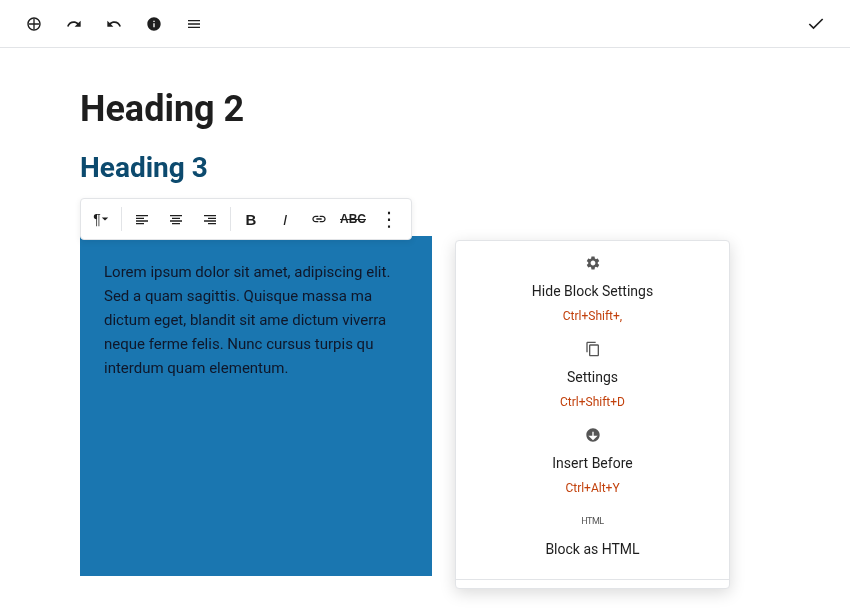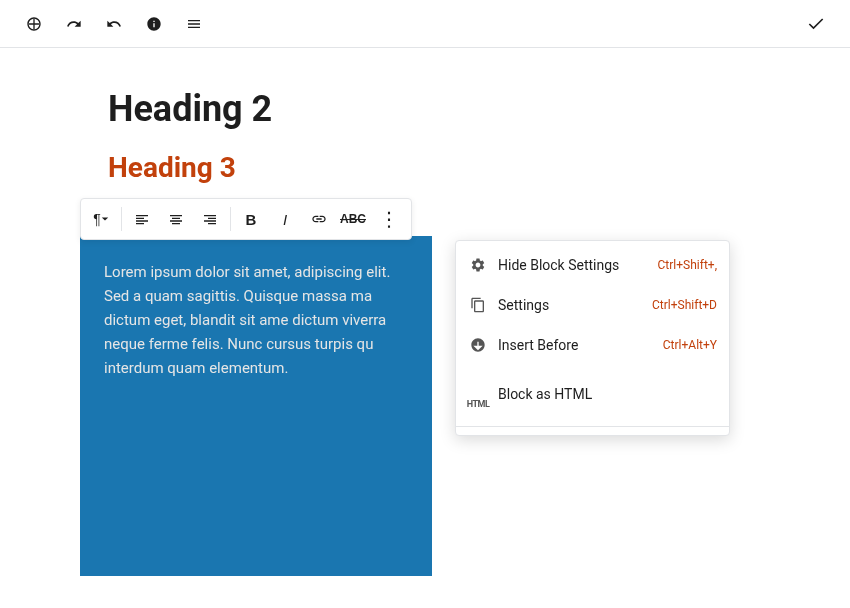--- a/index.html
+++ b/index.html
@@ -40,35 +40,34 @@
       cursor: pointer;
       border-radius: 4px;
       color: #1e1e1e;
       font-size: 18px;
     }
 
     
     .editor-area {
       padding: 40px 80px;
       position: relative;
-      margin-left: 28px;
     }
 
     .heading-2 {
       font-size: 36px;
       font-weight: 700;
       color: #1e1e1e;
       margin-bottom: 20px;
       line-height: 1.2;
     }
 
     .heading-3 {
       font-size: 28px;
       font-weight: 700;
-      color: #c2410c;
+      color: #0c4a6e;
       margin-bottom: 0;
     }
 
     
     .block-toolbar {
       position: absolute;
       top: 198px;
       left: 80px;
       display: flex;
       align-items: center;
@@ -102,21 +101,21 @@
       margin: 0 2px;
     }
 
     
     .content-block {
       position: absolute;
       top: 236px;
       left: 80px;
       width: 352px;
       background: #1a76b0;
-      color: #e5e5e5;
+      color: #0f172a;
       padding: 24px;
       font-size: 15px;
       line-height: 1.6;
       min-height: 340px;
     }
 
     
     .context-menu {
       position: absolute;
       top: 240px;
@@ -130,20 +129,21 @@
       padding: 4px 0;
     }
 
     .menu-item {
       display: flex;
       align-items: center;
       padding: 8px 12px;
       cursor: pointer;
       gap: 10px;
       min-height: 40px;
+      flex-direction: column;
     }
 
     .menu-item-icon {
       width: 20px;
       height: 20px;
       display: flex;
       align-items: center;
       justify-content: center;
       flex-shrink: 0;
       color: #555;
@@ -308,21 +308,21 @@
     <span class="menu-item-icon">
       <svg viewBox="0 0 24 24">
           <path d="M12 2C6.48 2 2 6.48 2 12s4.48 10 10 10 10-4.48 10-10S17.52 2 12 2zm1 15H11v-6H5l7-7 7 7h-6v6z" transform="scale(1,-1) translate(0,-24)"></path>
         </svg>
     </span>
     <span class="menu-item-label">Insert Before</span>
     <span class="menu-item-shortcut">Ctrl+Alt+Y</span>
   </div>
 
   <div class="menu-item">
-    <span class="menu-item-icon" style="font-size:9px;font-weight:700;color:#555;letter-spacing:-0.5px;margin-top:21px;">HTML</span>
+    <span class="menu-item-icon" style="font-size:9px;font-weight:400;color:#555;letter-spacing:-0.5px;">HTML</span>
     <span class="menu-item-label">Block as HTML</span>
     <span class="menu-item-shortcut"></span>
   </div>
 
 
   <div class="menu-divider"></div>
 
 
 </div>
 

